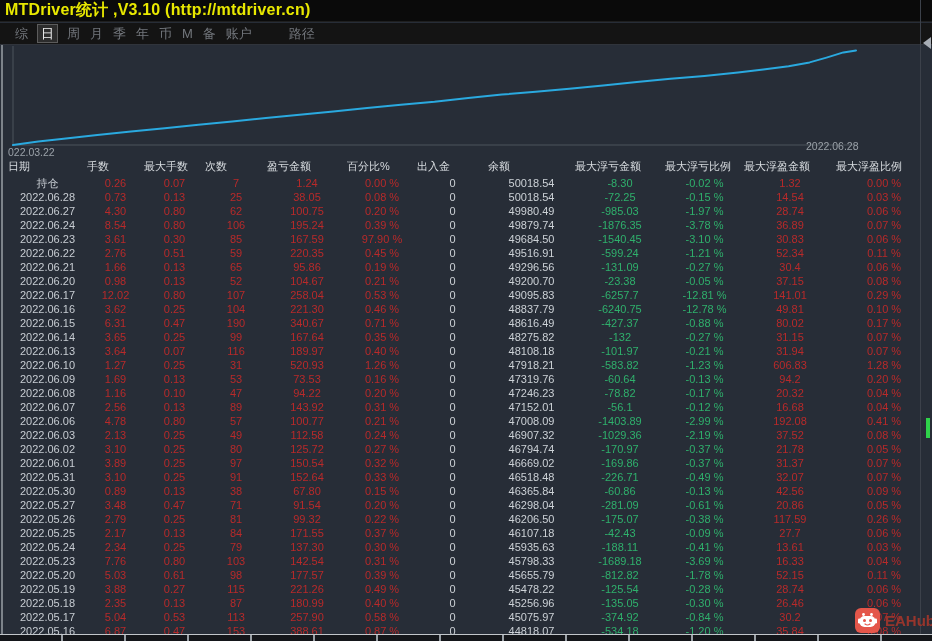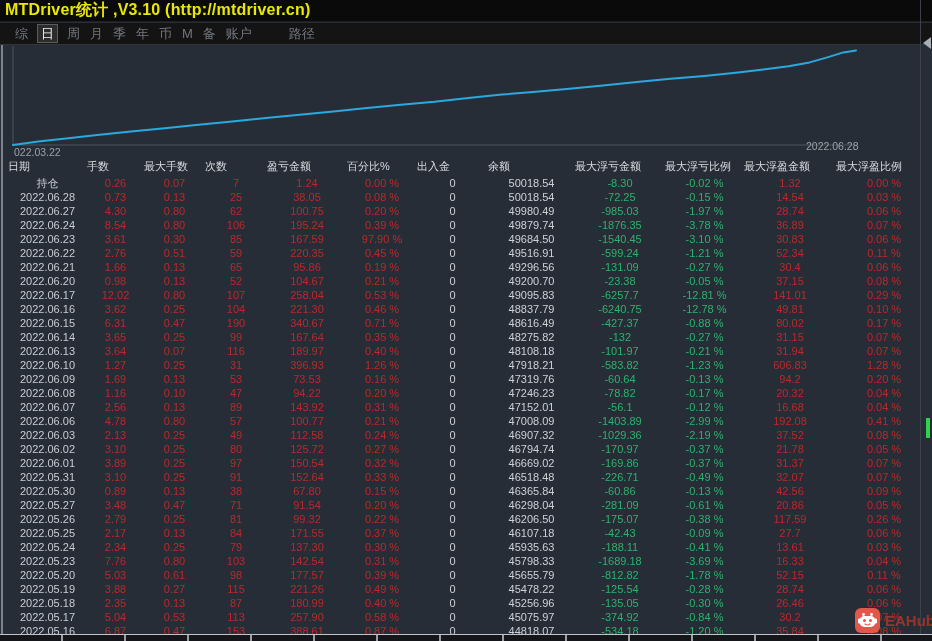--- a/index.html
+++ b/index.html
@@ -21,21 +21,21 @@
     background:#141414; border-bottom:1px solid #30343b;
     display:flex; align-items:center; padding-left:10px;
   }
   .mi { display:inline-block; color:#72767c; font-size:13px; margin:0 5px; line-height:17px; cursor:default; }
   .mi.active { color:#f2f2f2; background:#2c2c2c; outline:1px solid #5c5c5c; padding:0 3px; }
   .mi.gap { margin-left:32px; }
   
   .chart-area { position:absolute; left:0; top:45px; width:932px; height:113px; }
   .chart-area svg { display:block; }
   .axis-label { position:absolute; color:#9aa1a8; font-size:10.5px; }
-  .axis-label.left { left:14px; top:101px; }
+  .axis-label.left { left:8px; top:101px; }
   .axis-label.right { left:806px; top:95px; }
   
   .table-wrap { position:absolute; left:0; top:156px; width:932px; }
   .trow, .thead {
     display:grid;
     grid-template-columns:79px 57px 61px 62px 80px 70px 71px 87px 90px 79px 92px 96px;
     padding-left:8px; white-space:nowrap;
   }
   .thead { height:20px; line-height:20px; }
   .trow  { height:14px; line-height:14px;text-align:center; }
@@ -292,21 +292,21 @@
           <div class="cell cg">-101.97</div>
           <div class="cell cg">-0.21 %</div>
           <div class="cell cr">31.94</div>
           <div class="cell cr">0.07 %</div>
         </div>
         <div class="trow">
           <div class="cell cd">2022.06.10</div>
           <div class="cell cr">1.27</div>
           <div class="cell cr">0.25</div>
           <div class="cell cr">31</div>
-          <div class="cell cr">396.93</div>
+          <div class="cell cr">520.93</div>
           <div class="cell cr">1.26 %</div>
           <div class="cell cw">0</div>
           <div class="cell cw">47918.21</div>
           <div class="cell cg">-583.82</div>
           <div class="cell cg">-1.23 %</div>
           <div class="cell cr">606.83</div>
           <div class="cell cr">1.28 %</div>
         </div>
         <div class="trow">
           <div class="cell cd">2022.06.09</div>

